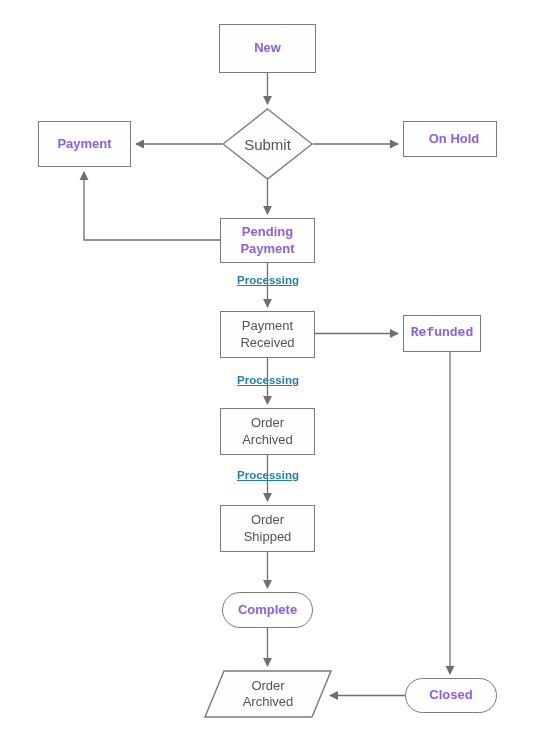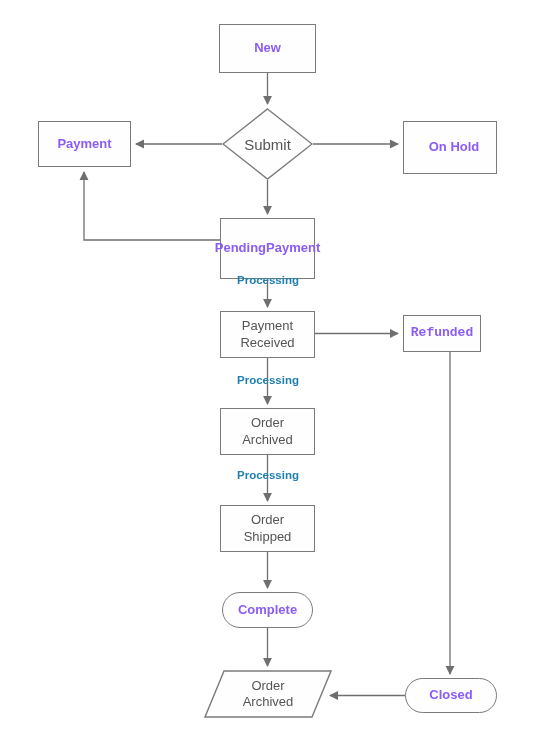--- a/index.html
+++ b/index.html
@@ -92,20 +92,21 @@
   }
 
   
   .edge-label {
     position: absolute;
     font-size: 11.5px;
     font-weight: bold;
     color: #1f7fae;
     white-space: nowrap;
     text-align: center;
+    text-decoration: underline;
   }
 </style>
 </head>
 <body>
 
 <div id="canvas">
 
   <svg id="edges" viewBox="0 0 555 733" width="555" height="733">
     <defs>
       <marker id="arrow" viewBox="0 0 10 10" refX="9" refY="5" markerWidth="7" markerHeight="7" orient="auto-start-reverse">
@@ -150,25 +151,25 @@
     <svg width="91" height="72" viewBox="0 0 91 72">
       <polygon points="45.5,1 90,36 45.5,71 1,36" fill="#fefefe" stroke="#7b7b7b" stroke-width="1.4"></polygon>
     </svg>
     <span class="diamond-label lbl-muted">Submit</span>
   </div>
 
   <div class="node rect" style="left:38px; top:121px; width:93px; height:46px;">
     <span class="lbl-accent">Payment</span>
   </div>
 
-  <div class="node rect" style="left:403px; top:121px; width:94px; height:53px;padding-left:8px;">
+  <div class="node rect" style="left:403px; top:121px; width:94px; height:36px;padding-left:8px;">
     <span class="lbl-accent">On Hold</span>
   </div>
 
-  <div class="node rect" style="left:220px; top:218px; width:95px; height:61px; ">
+  <div class="node rect" style="left:220px; top:218px; width:95px; height:45px; flex-direction:column;">
     <span class="lbl-accent">Pending</span>
     <span class="lbl-accent">Payment</span>
   </div>
 
   <div class="edge-label" style="left:208px; top:274px; width:120px;">
     <span>Processing</span>
   </div>
 
   <div class="node rect" style="left:220px; top:311px; width:95px; height:47px; flex-direction:column;">
     <span class="lbl-muted">Payment</span>

